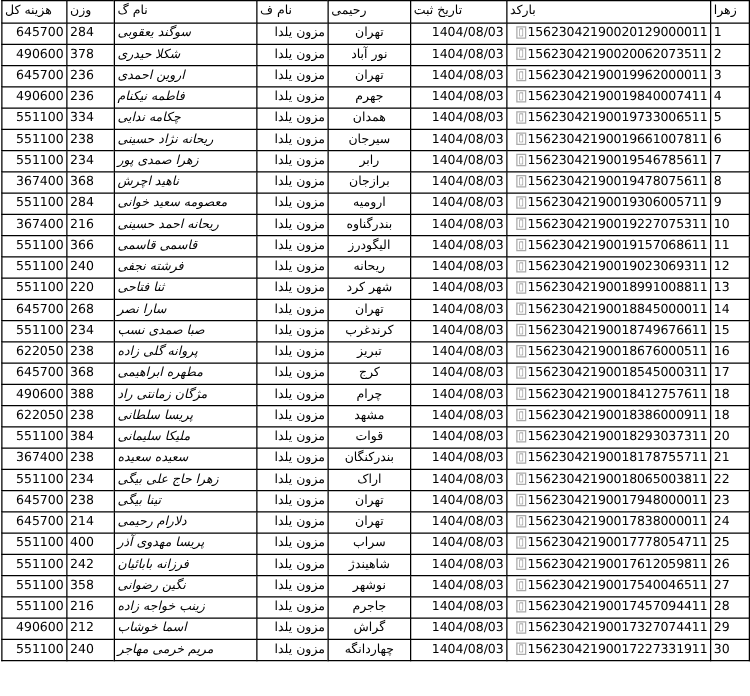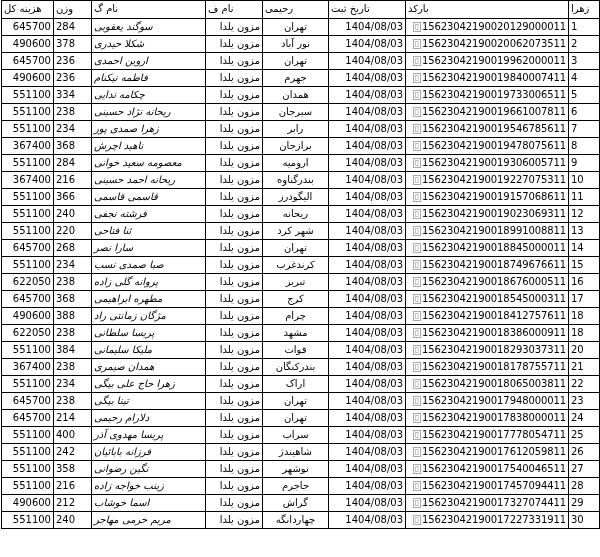--- a/index.html
+++ b/index.html
@@ -325,21 +325,21 @@
           <td class="cell-name">ملیکا سلیمانی</td>
           <td class="cell-weight">384</td>
           <td class="cell-cost">551100</td>
         </tr>
         <tr>
           <td class="cell-radif">21</td>
           <td class="cell-barcode"><span class="ltr-num">15623042190018178755711</span><span class="barcode-glyph">▯</span></td>
           <td class="cell-date">1404/08/03</td>
           <td class="cell-dest">بندرکنگان</td>
           <td class="cell-from">مزون یلدا</td>
-          <td class="cell-name">همدان صیمری</td>
+          <td class="cell-name">سعیده سعیده</td>
           <td class="cell-weight">238</td>
           <td class="cell-cost">367400</td>
         </tr>
         <tr>
           <td class="cell-radif">22</td>
           <td class="cell-barcode"><span class="ltr-num">15623042190018065003811</span><span class="barcode-glyph">▯</span></td>
           <td class="cell-date">1404/08/03</td>
           <td class="cell-dest">اراک</td>
           <td class="cell-from">مزون یلدا</td>
           <td class="cell-name">زهرا حاج علی بیگی</td>

